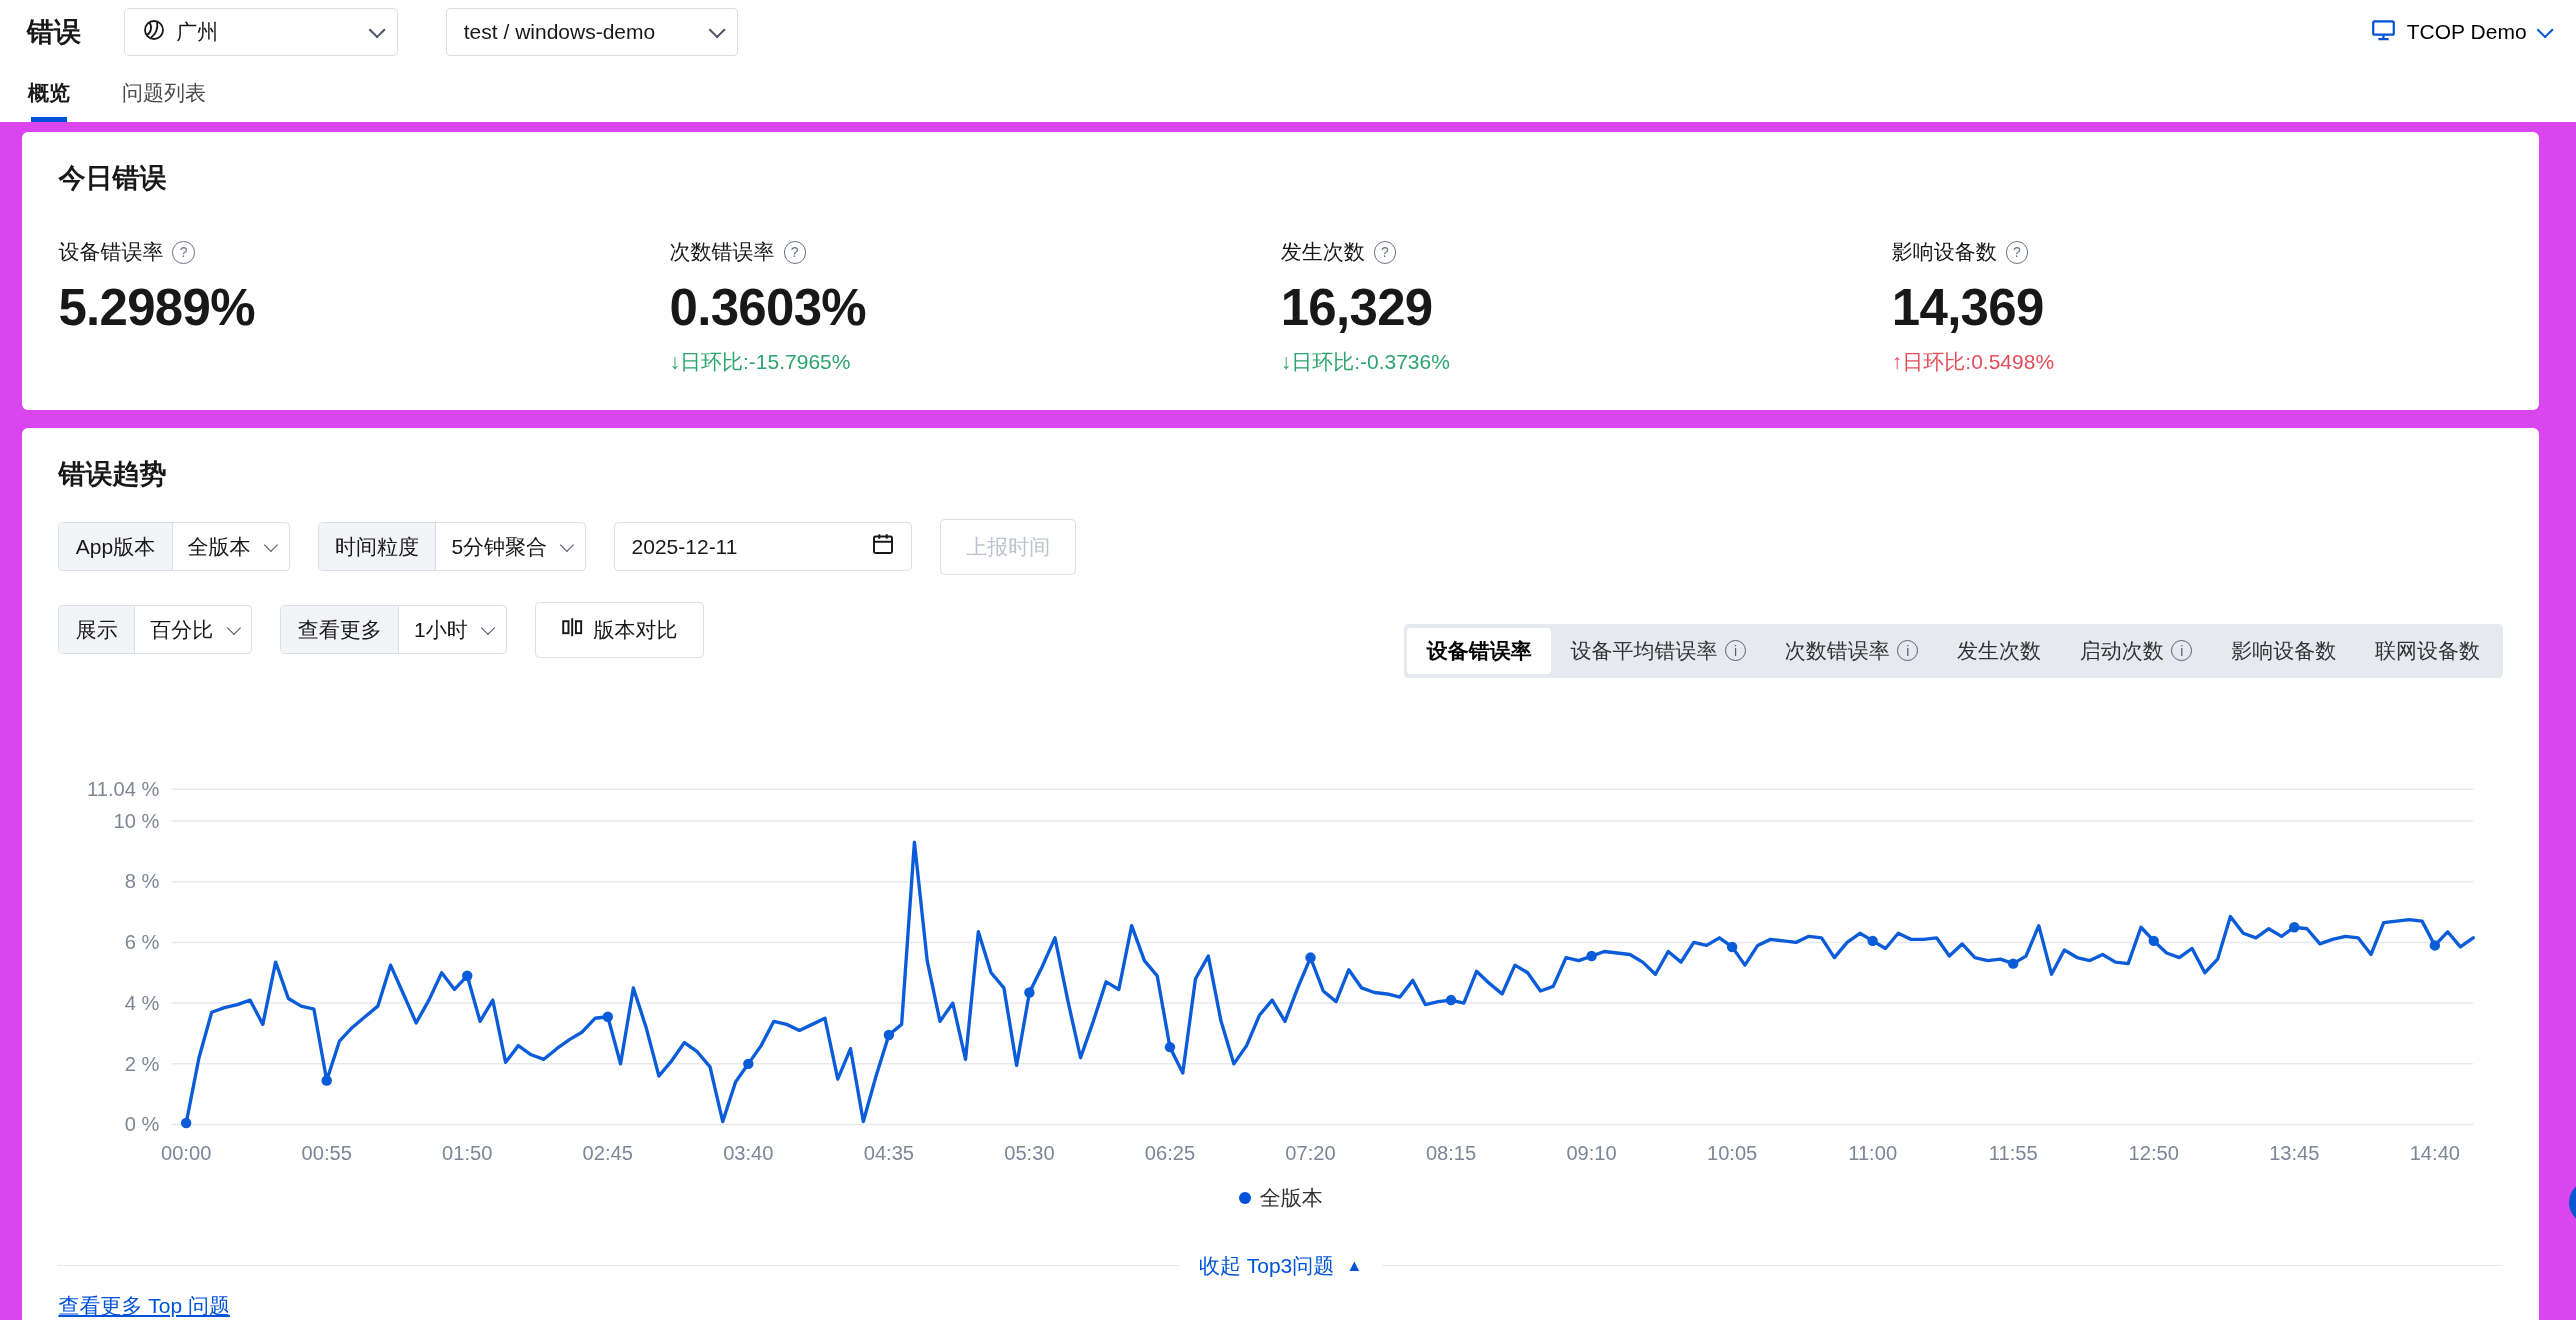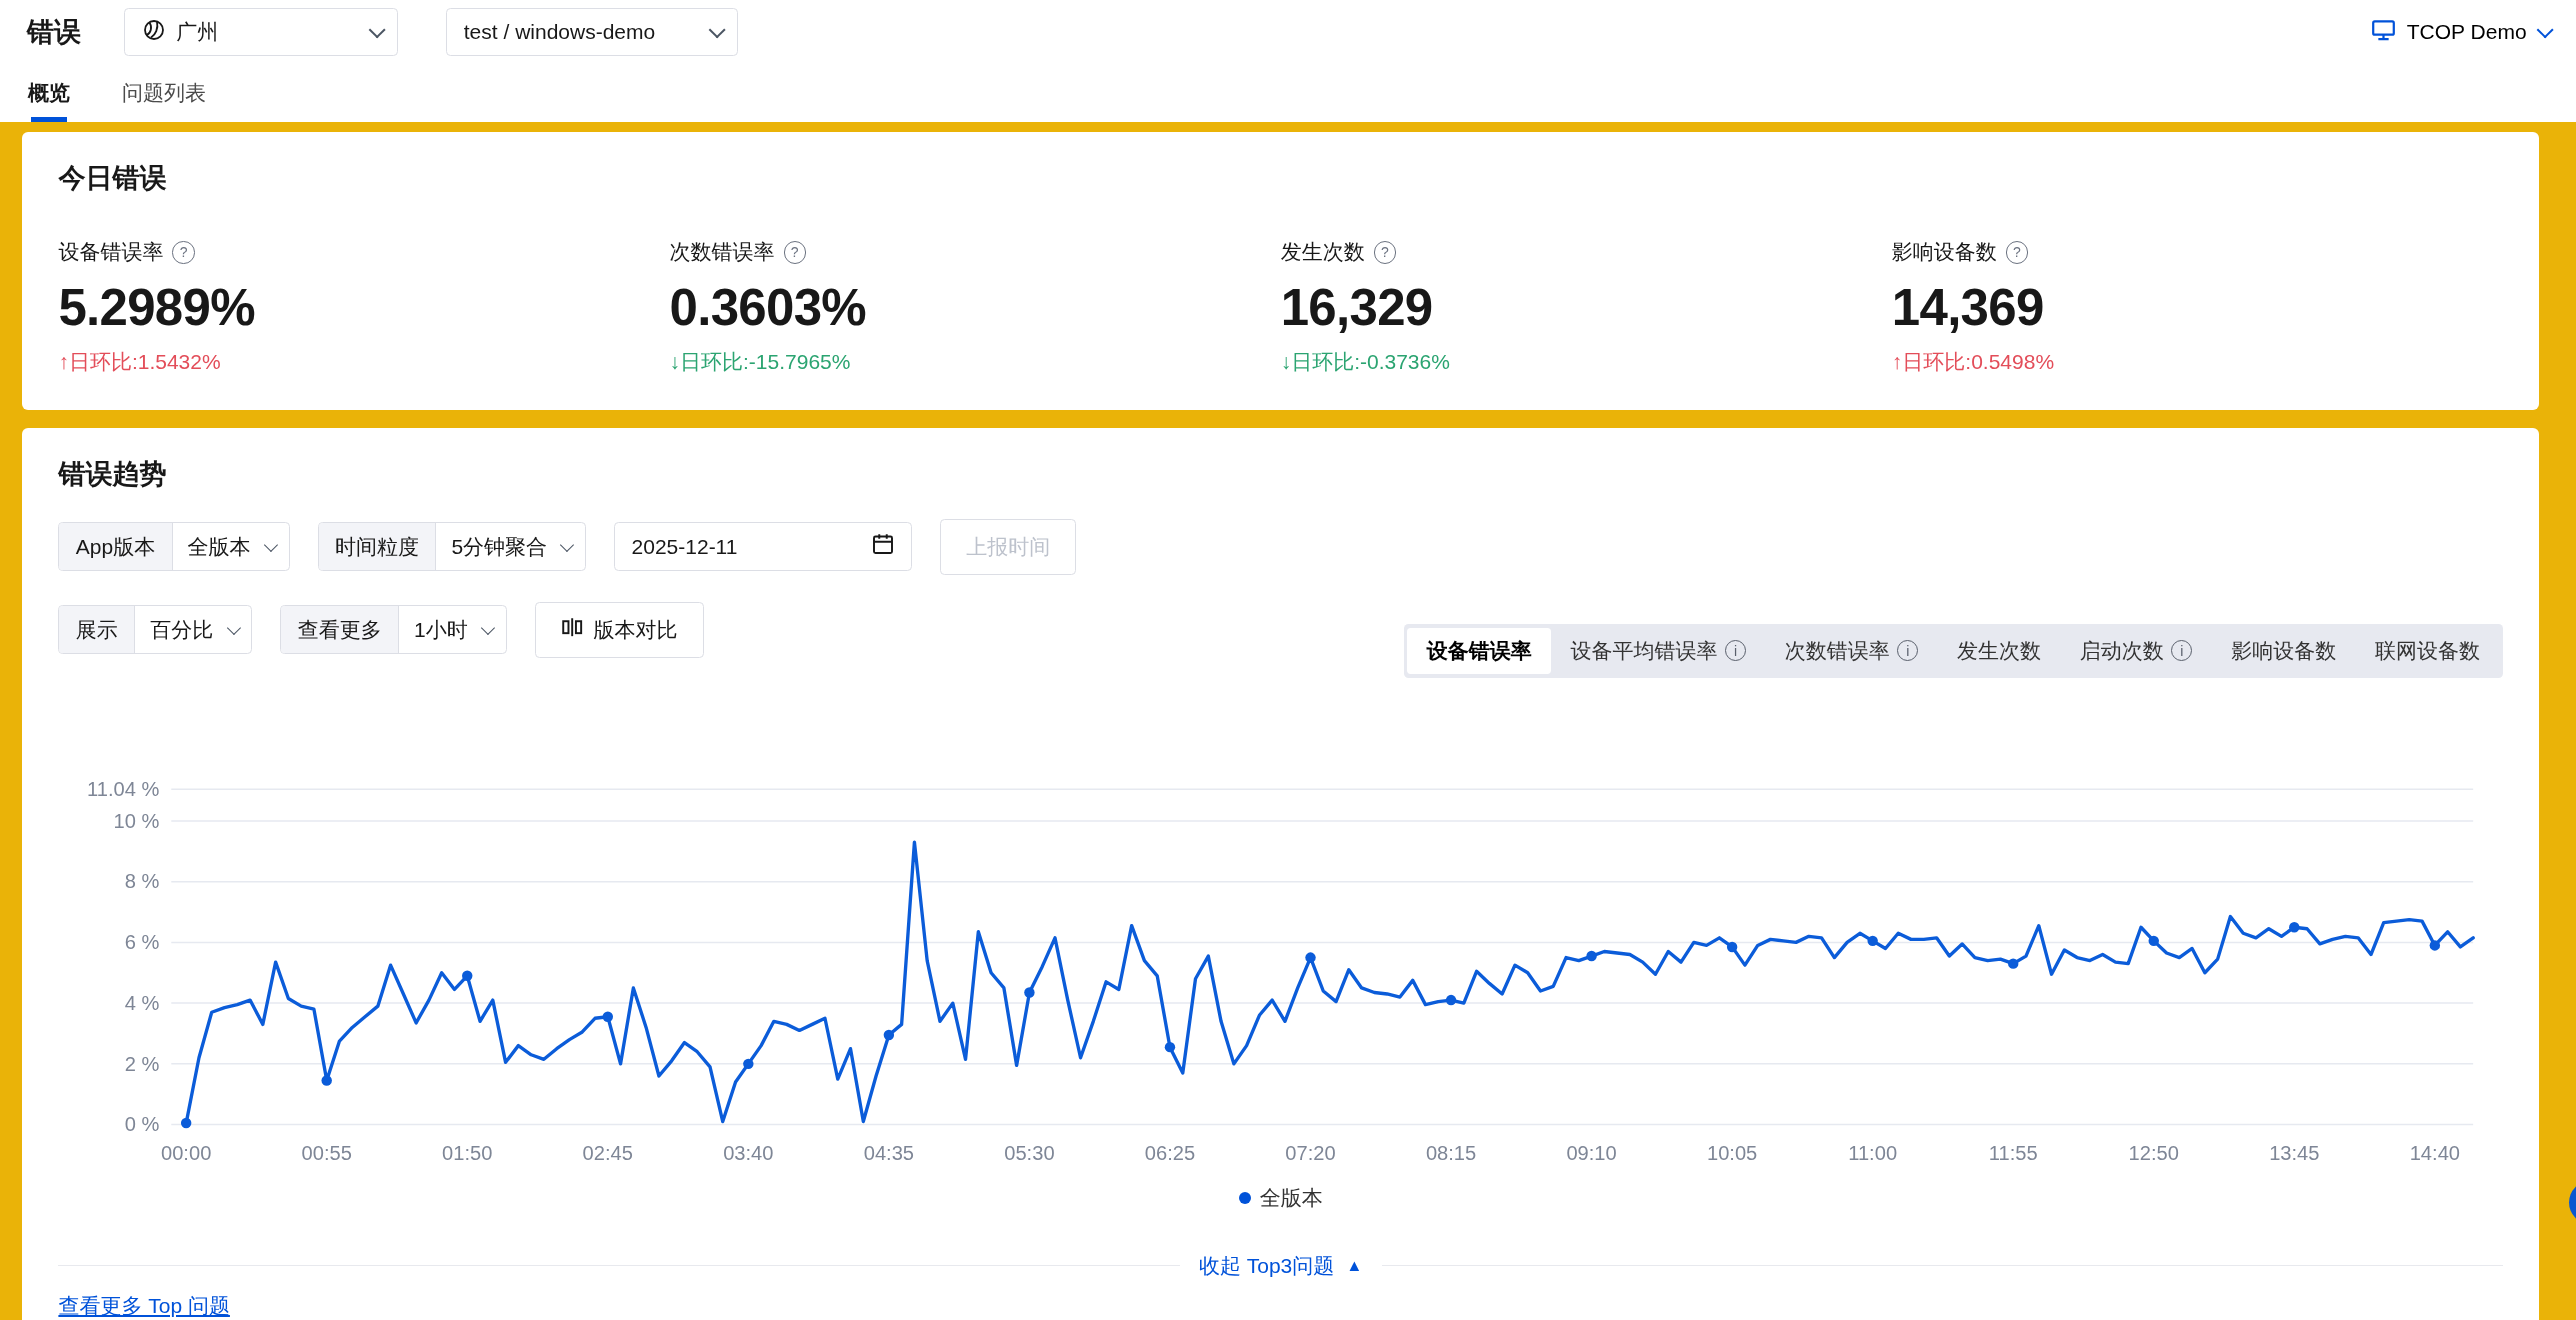--- a/index.html
+++ b/index.html
@@ -17,21 +17,21 @@
   .account { margin-left:auto; display:flex; align-items:center; gap:10.4px; color:#000000; cursor:pointer; }
   .account .chev { border-color:#0052d9; }
 
   
   .tabbar { display:flex; gap:52px; padding:0 28px; height:58px; align-items:center; background:#fff; }
   .tab { position:relative; height:100%; display:flex; align-items:center; color:#4b4b4b; cursor:pointer; }
   .tab.active { font-weight:700; color:#181818; }
   .tab.active::after { content:""; position:absolute; left:3px; right:3px; bottom:0; height:5.2px; background:#0052d9; }
 
   
-  .content { background:#eab308; padding:10.4px 37px 0 22.4px; height:1198px; }
+  .content { background:#d946ef; padding:10.4px 37px 0 22.4px; height:1198px; }
   .card { background:#fff; border-radius:6px; }
   .card-title { font-size:27px; font-weight:700; }
 
   .card-today { padding:28px 36px 34px; }
   .metrics { display:flex; margin-top:42px; }
   .metric { width:25%; }
   .metric-label { display:flex; align-items:center; gap:9px; font-size:21px; }
   .qmark, .imark { width:22.4px; height:22.4px; border:1.5px solid #6b7280; border-radius:50%; color:#6b7280; font-size:14px; display:inline-flex; align-items:center; justify-content:center; flex:none; }
   .metric-value { font-size:51px; font-weight:600; margin-top:12px; letter-spacing:-0.7px; }
   .metric-delta { margin-top:10.4px; font-size:21px; }
@@ -122,23 +122,20 @@
   <div class="card card-today">
     <div class="card-title">今日错误</div>
     <div class="metrics">
 
       <div class="metric">
         <div class="metric-label">
           <span>设备错误率</span>
           <span class="qmark">?</span>
         </div>
         <div class="metric-value">5.2989%</div>
-        <div class="metric-delta" style="color: rgb(227, 77, 89);">
-          <span>↑</span><span>日环比:1.5432%</span>
-        </div>
       </div>
 
       <div class="metric">
         <div class="metric-label">
           <span>次数错误率</span>
           <span class="qmark">?</span>
         </div>
         <div class="metric-value">0.3603%</div>
         <div class="metric-delta" style="color: rgb(43, 164, 113);">
           <span>↓</span><span>日环比:-15.7965%</span>

